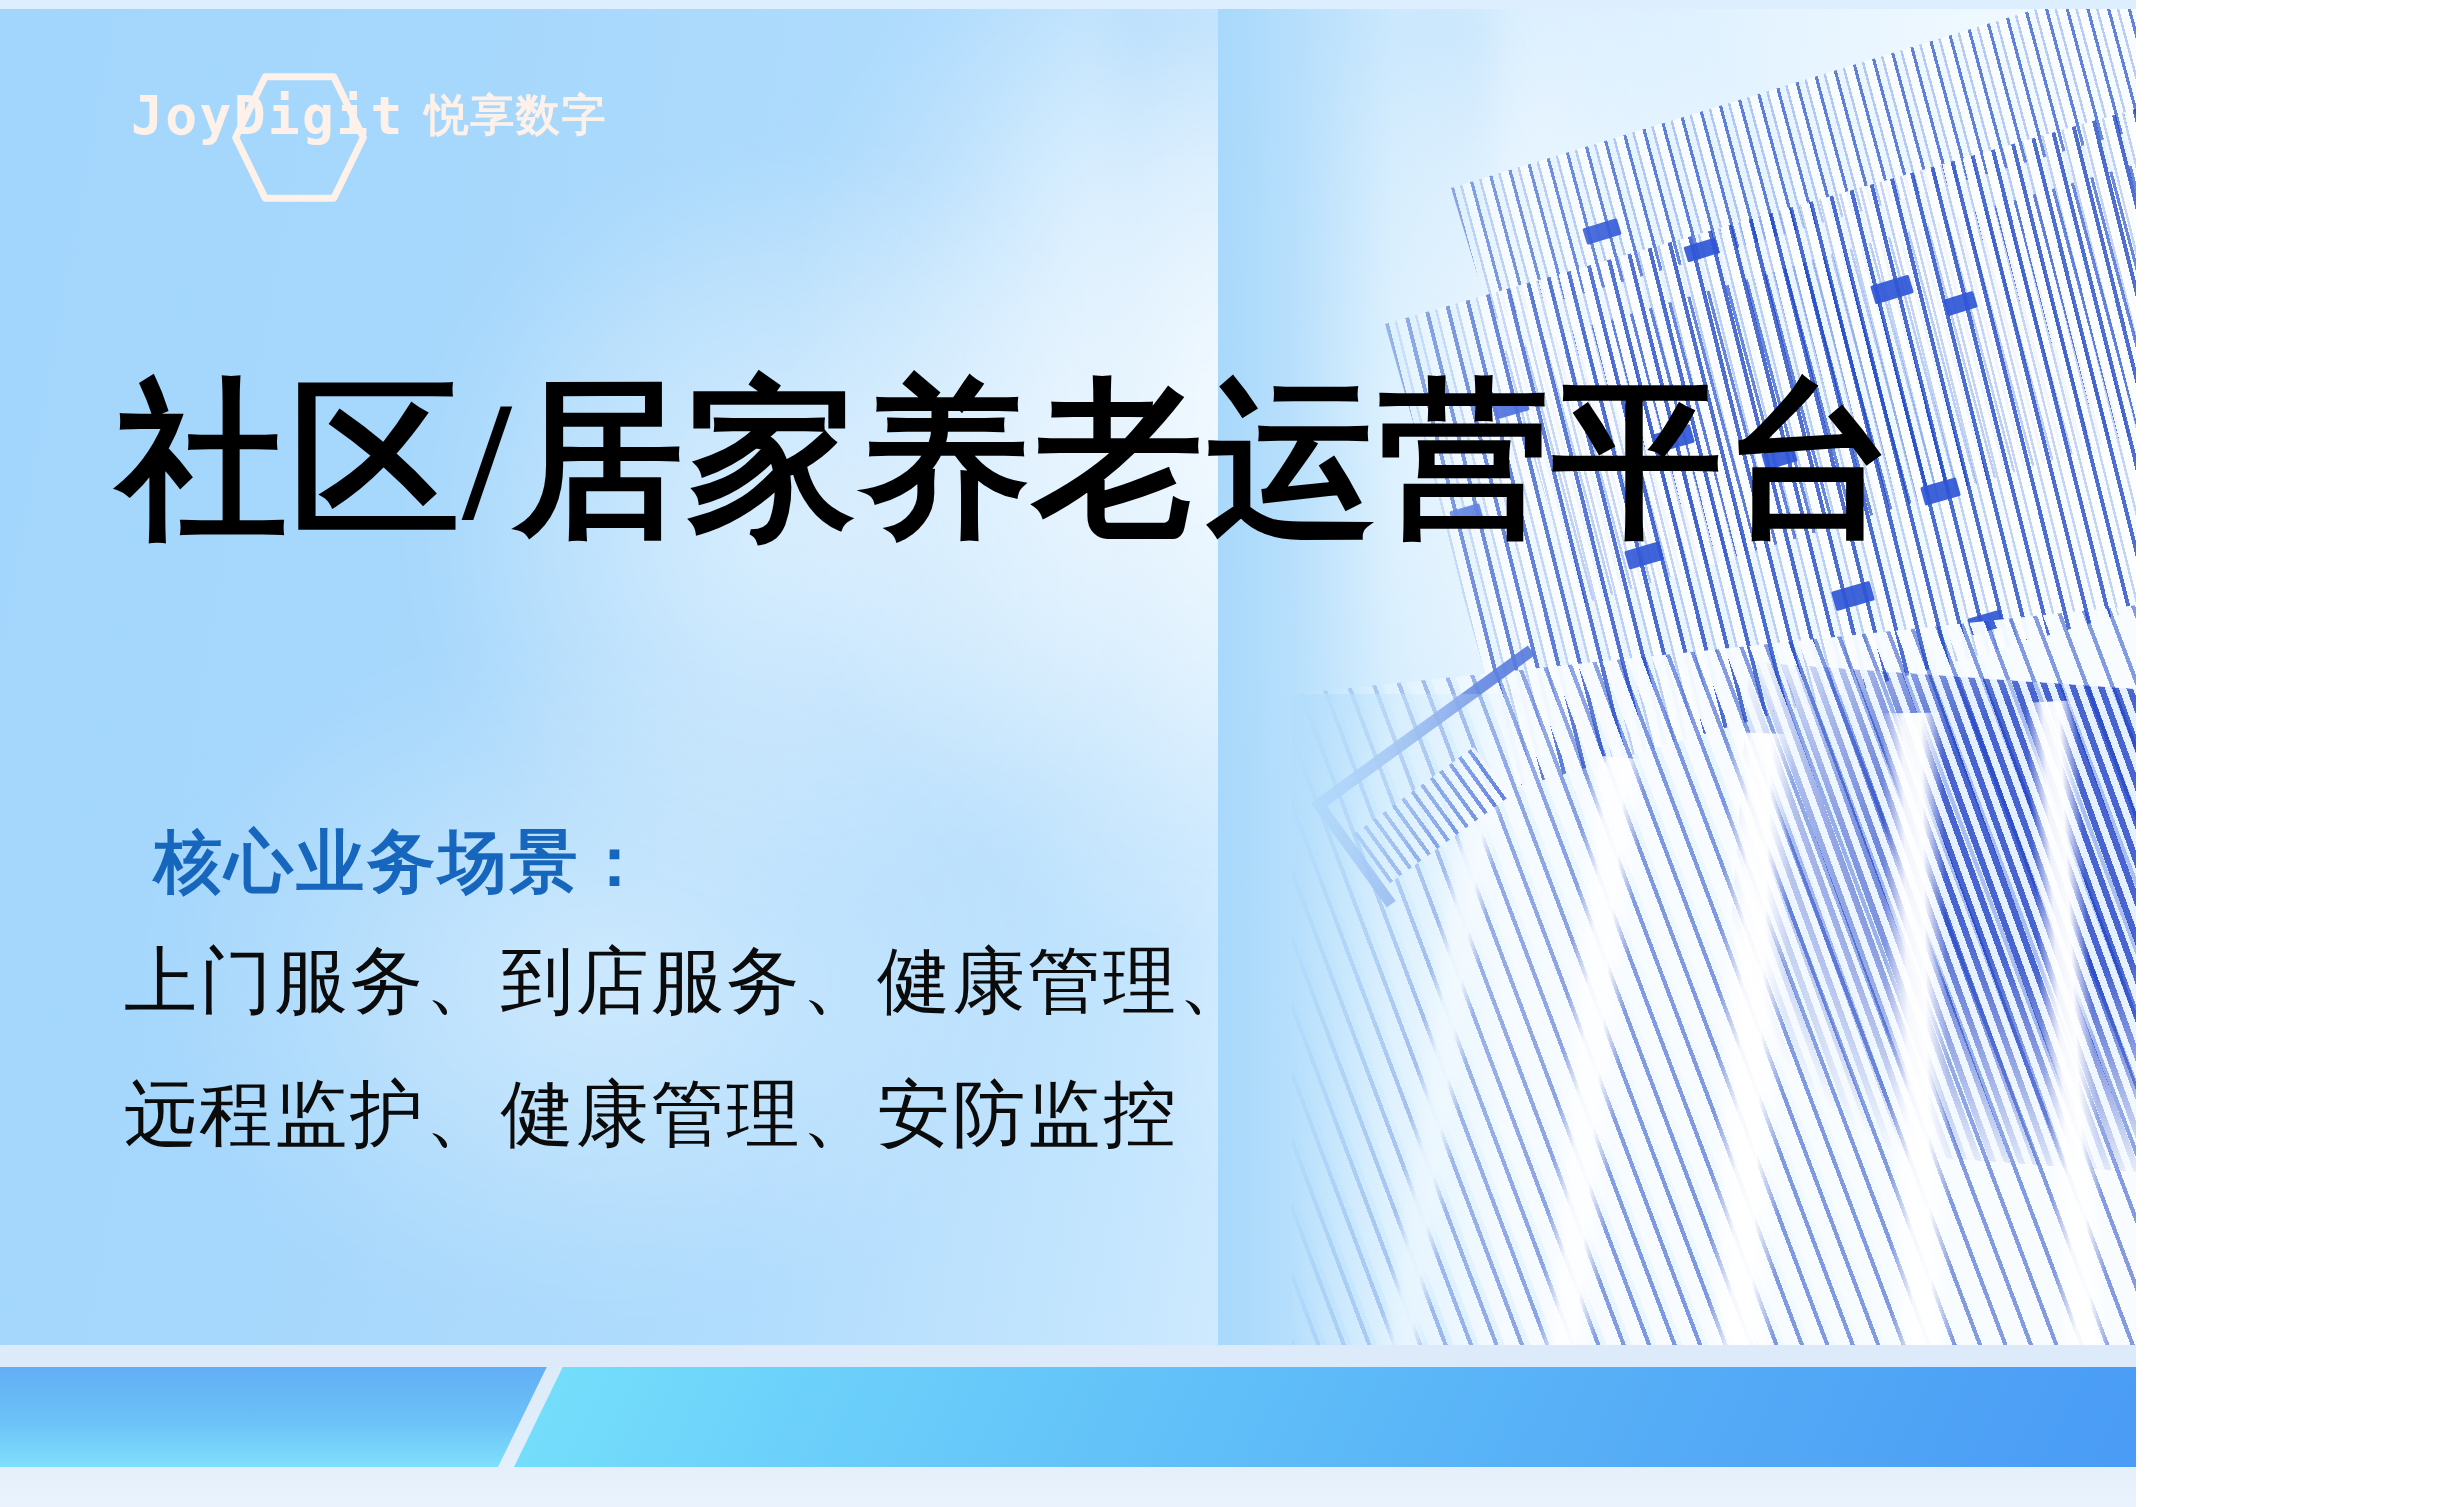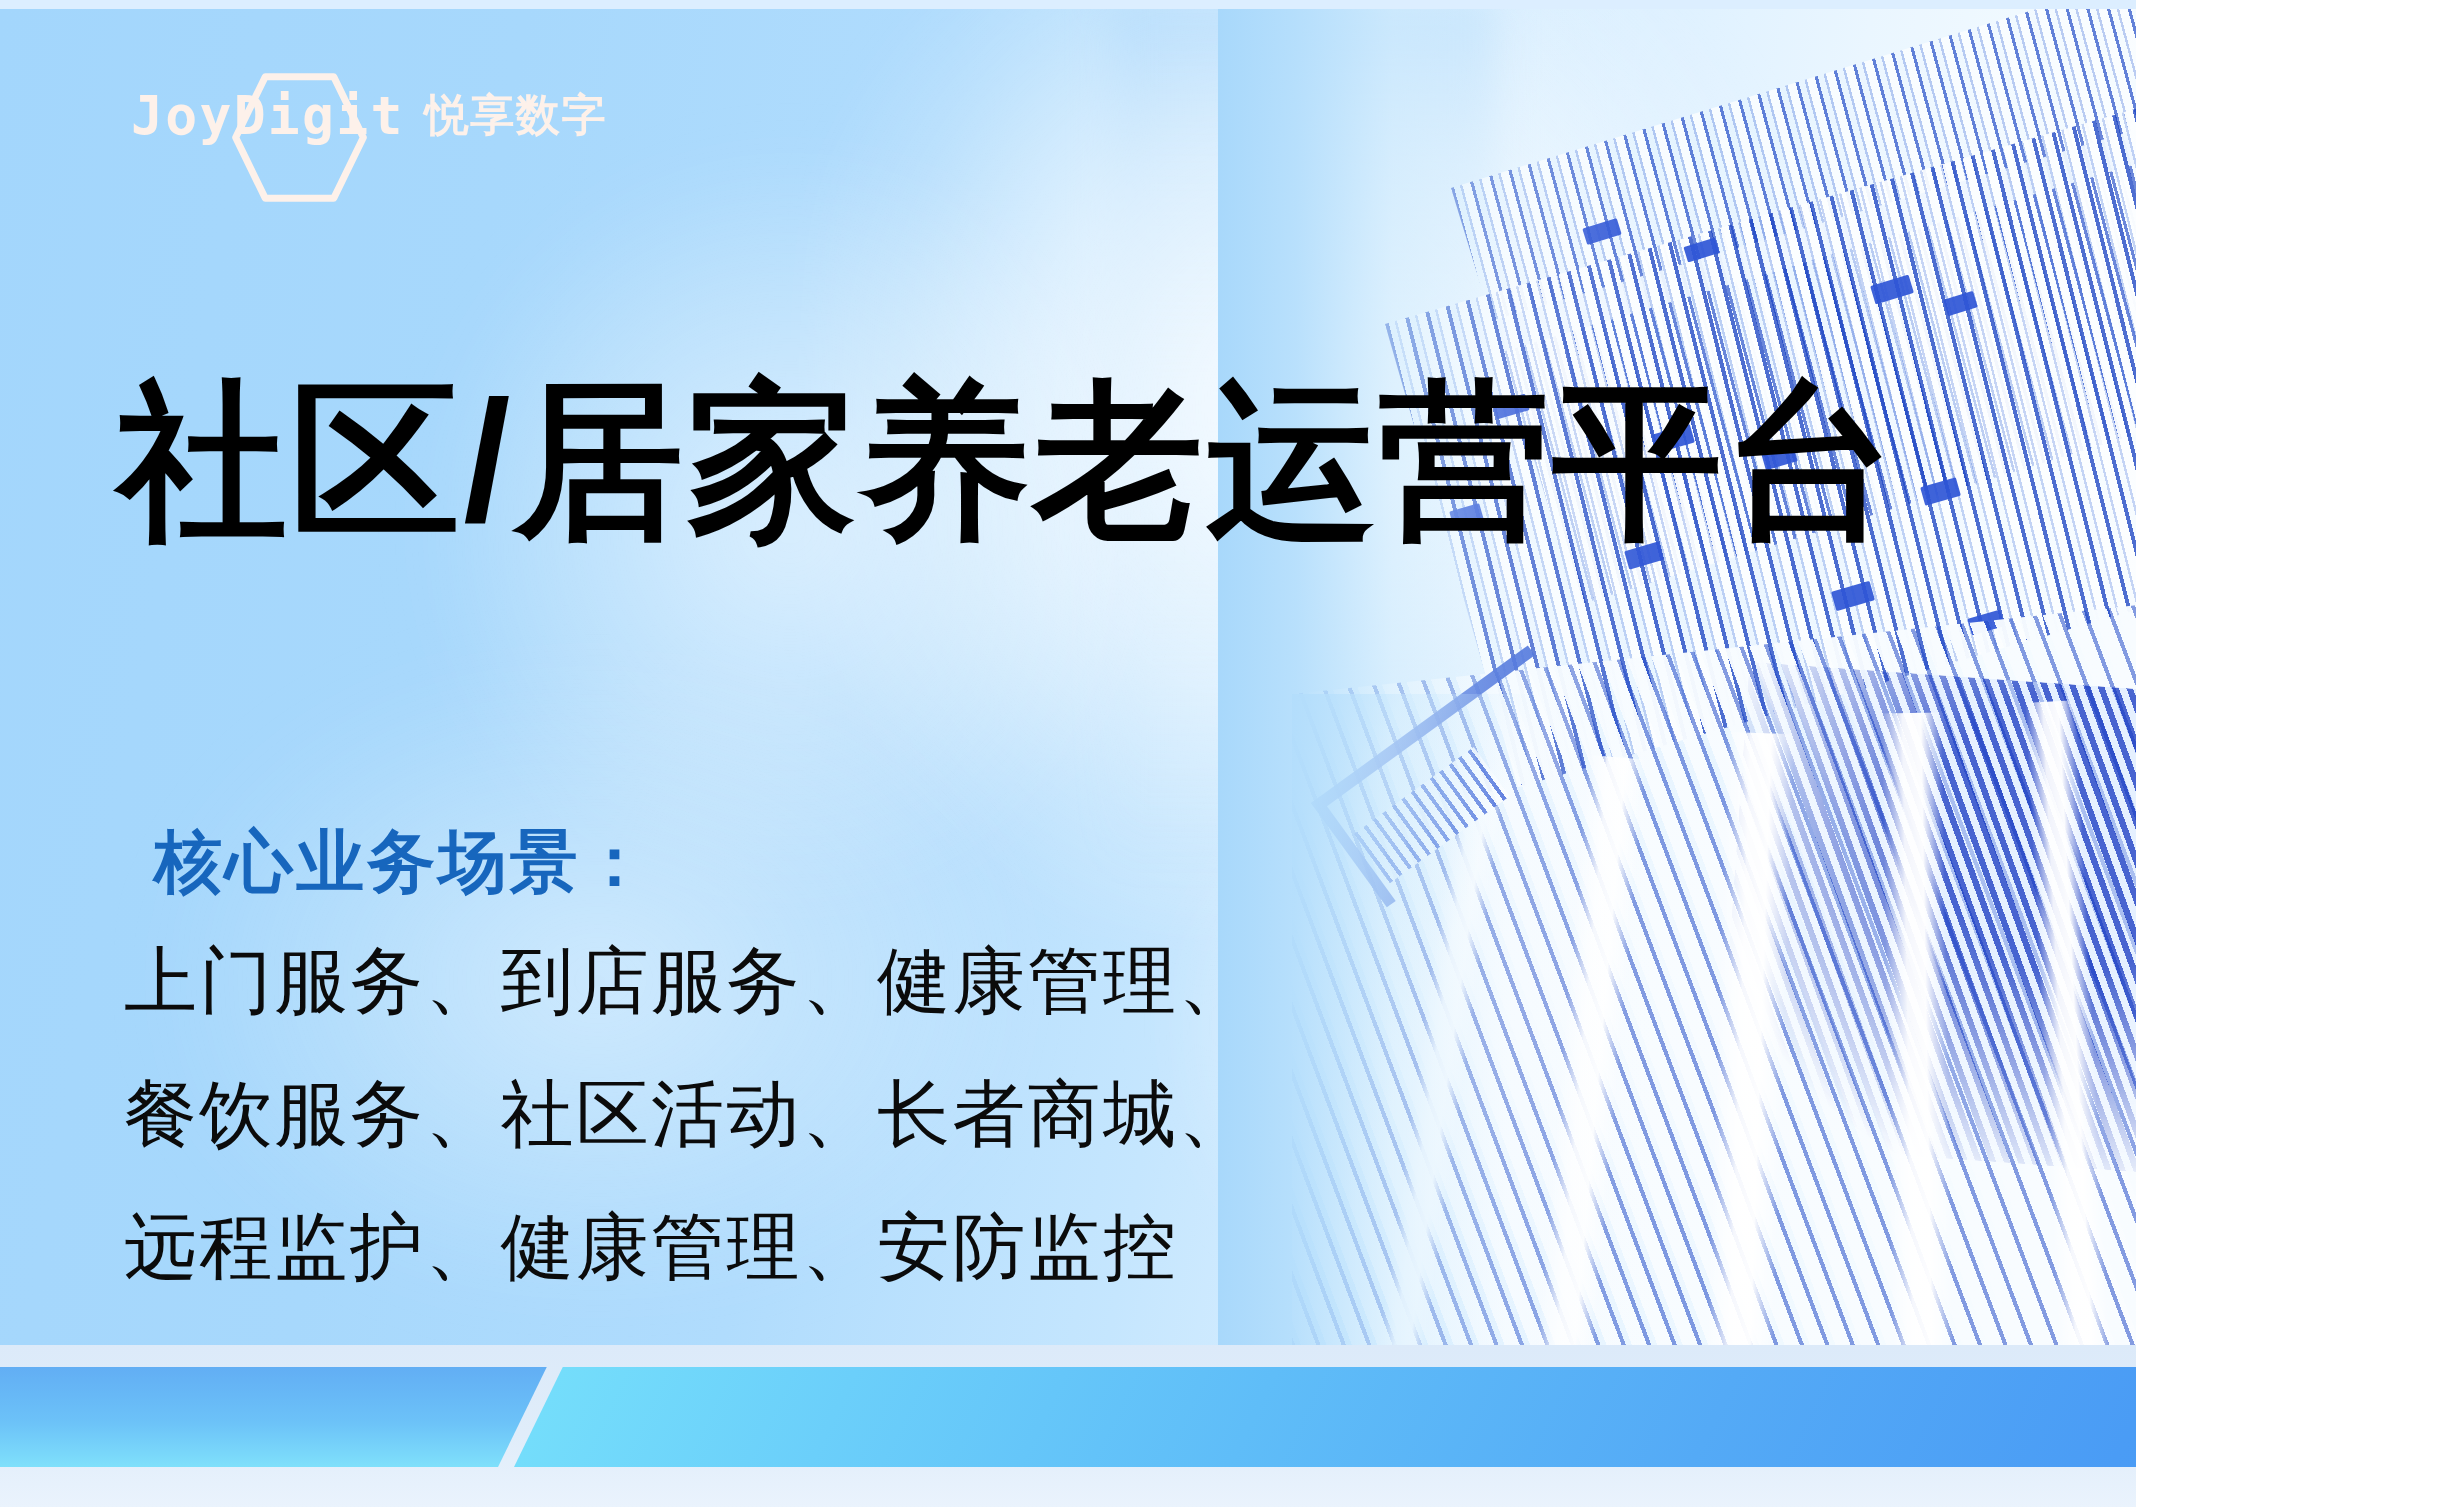--- a/index.html
+++ b/index.html
@@ -370,21 +370,21 @@
     color: #fdf1ea;
     line-height: 1;
     z-index: 2;
   }
 
   
   .headline {
     position: absolute;
     left: 117px;
     top: 251px;
-    font-family: Liberation Sans, sans-serif;
+    font-family: Liberation Serif, serif;
     font-weight: bold;
     font-size: 170px;
     letter-spacing: 3.1px;
     line-height: 1.14;
     color: #000000;
     white-space: nowrap;
   }
 
   
   .section-heading {
@@ -476,21 +476,20 @@
     </div>
     <span class="logo-cn">悦享数字</span>
   </div>
 
   <h1 class="headline">社区/居家养老运营平台</h1>
 
   <h2 class="section-heading">核心业务场景：</h2>
 
   <div class="body-lines">
     <div class="body-line">上门服务、到店服务、健康管理、</div>
-    <div class="body-line">餐饮服务、社区活动、长者商城、</div>
     <div class="body-line">远程监护、健康管理、安防监控</div>
   </div>
 
   <div class="bottom-zone">
     <div class="band band-right-straight"></div>
     <div class="band band-right"></div>
     <div class="band band-left"></div>
   </div>
 
 </div>

